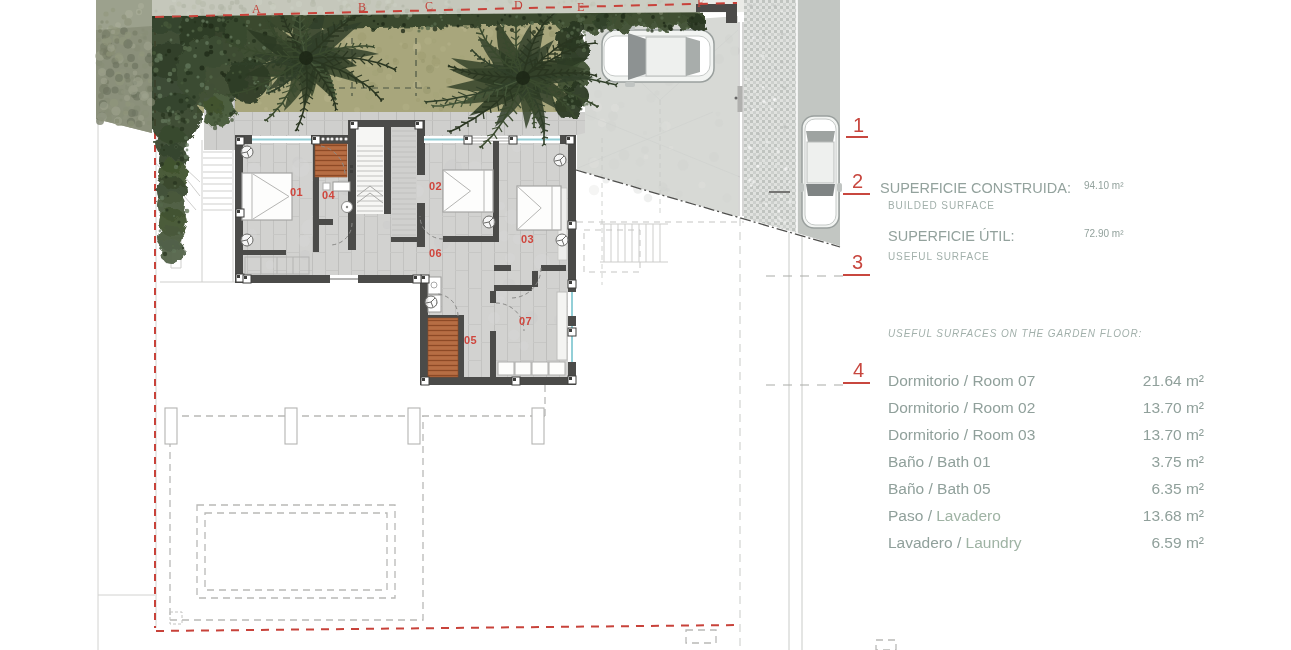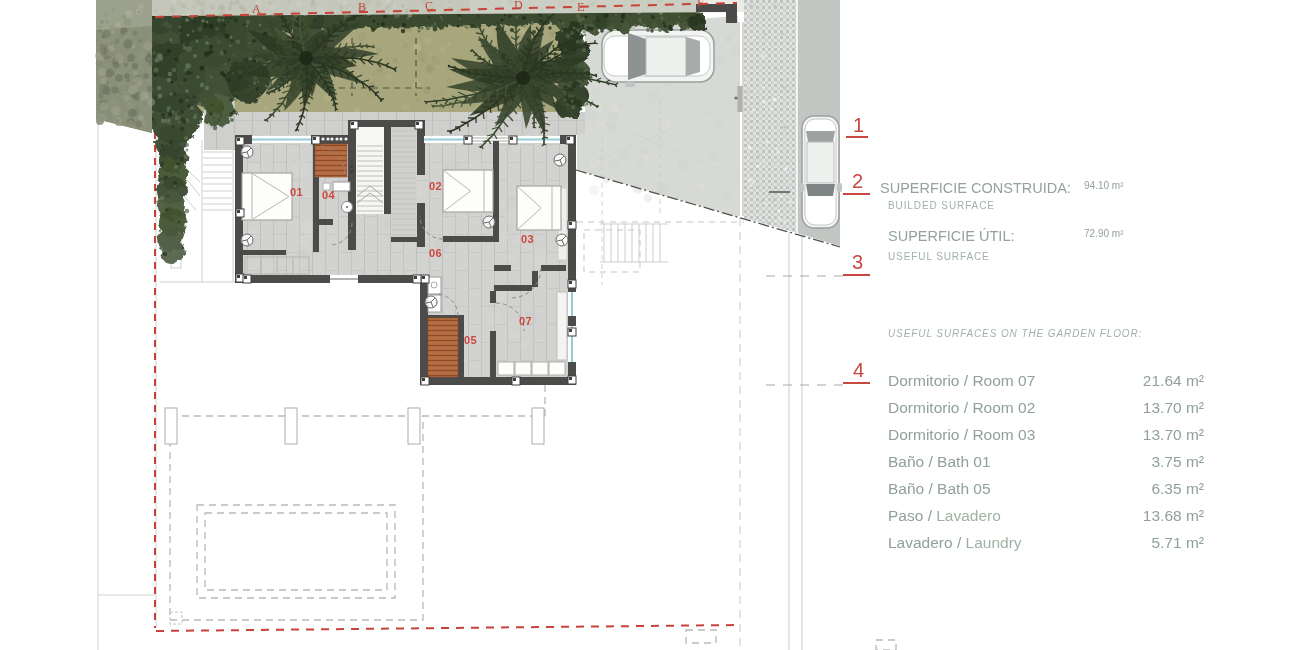--- a/index.html
+++ b/index.html
@@ -1546,13 +1546,13 @@
 <div class="rval" style="left:1084px;top:399px;">13.70 m²</div>
 <div class="row" style="left:888px;top:426px;">Dormitorio / Room 03</div>
 <div class="rval" style="left:1084px;top:426px;">13.70 m²</div>
 <div class="row" style="left:888px;top:453px;">Baño / Bath 01</div>
 <div class="rval" style="left:1084px;top:453px;">3.75 m²</div>
 <div class="row" style="left:888px;top:480px;">Baño / Bath 05</div>
 <div class="rval" style="left:1084px;top:480px;">6.35 m²</div>
 <div class="row" style="left:888px;top:507px;">Paso / <span style="color:#9fb3a4">Lavadero</span></div>
 <div class="rval" style="left:1084px;top:507px;">13.68 m²</div>
 <div class="row" style="left:888px;top:534px;">Lavadero / <span style="color:#9fb3a4">Laundry</span></div>
-<div class="rval" style="left:1084px;top:534px;">5.71 m²</div>
+<div class="rval" style="left:1084px;top:534px;">6.59 m²</div>
 </div>
 </body></html>

